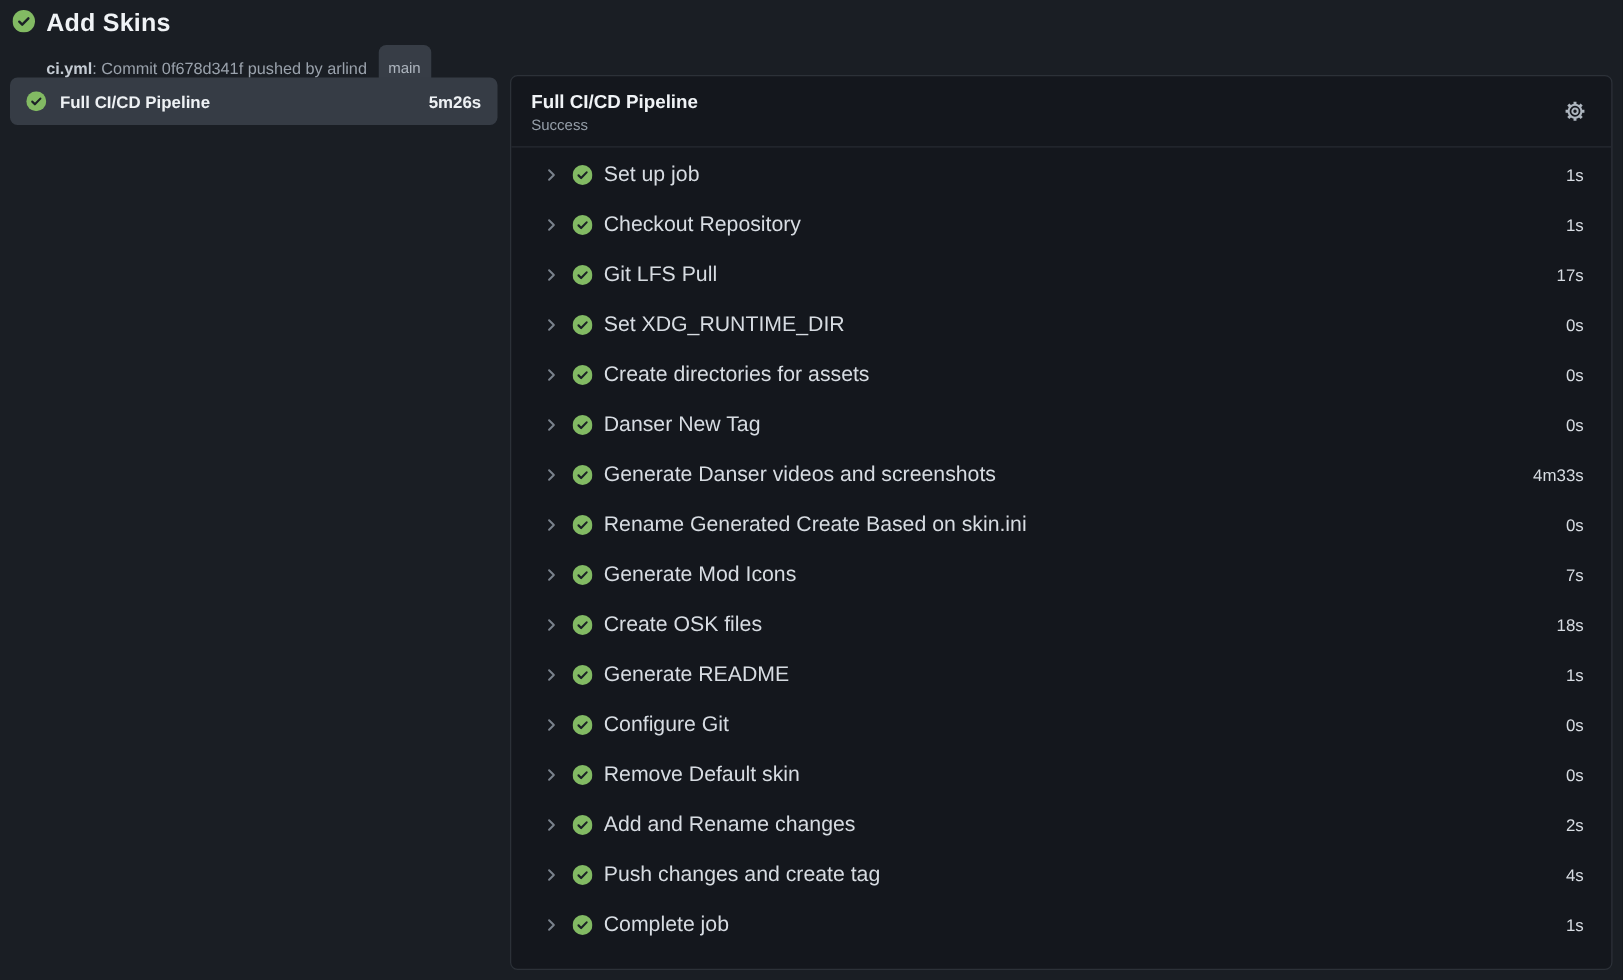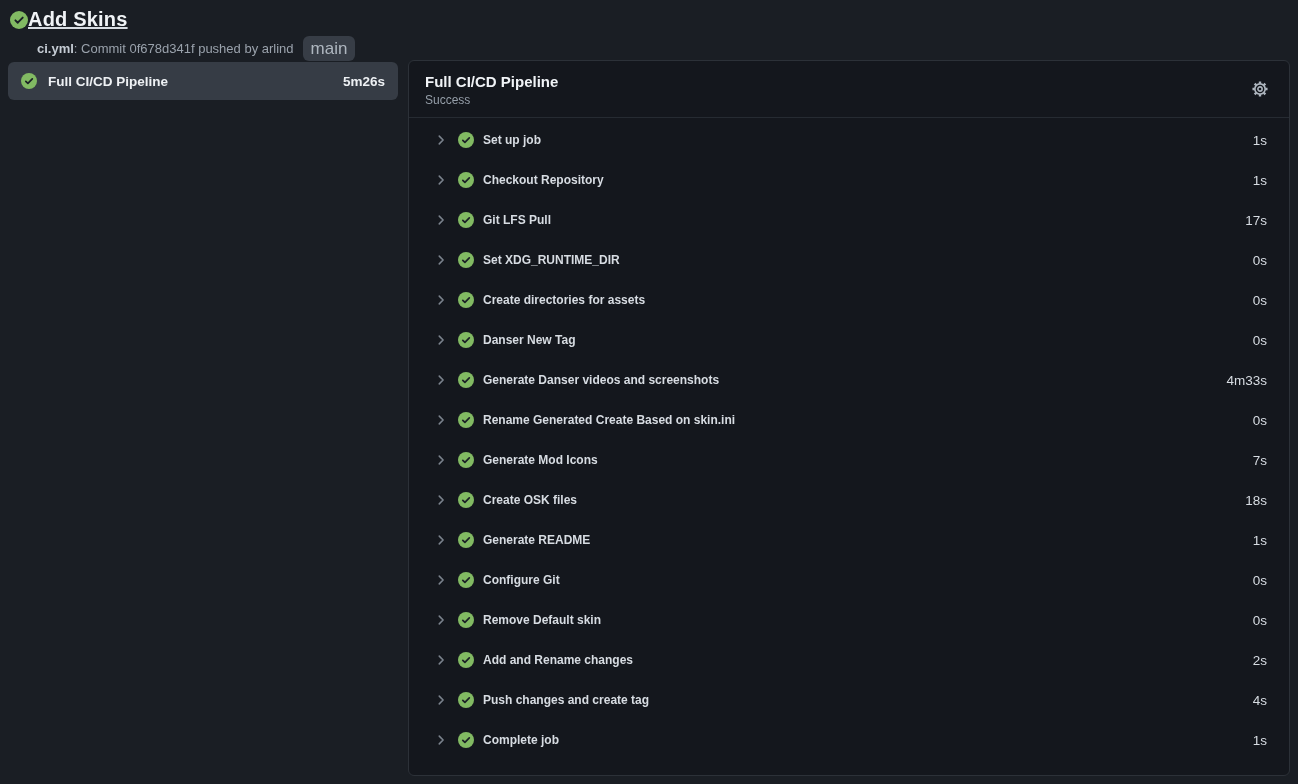--- a/index.html
+++ b/index.html
@@ -19,28 +19,28 @@
   *{box-sizing:border-box;margin:0;padding:0;}
   html,body{width:1298px;height:784px;overflow:hidden;}
   body{
     background:var(--page-bg);
     font-family:"Liberation Sans","DejaVu Sans",sans-serif;
     color:var(--text-main);
     position:relative;
   }
   
   .run-header{position:absolute;left:10px;top:8px;}
-  .run-title-line{display:flex;align-items:center;gap:0;text-decoration:underline;}
+  .run-title-line{display:flex;gap:9px;}
   .run-title-line .status-ico{width:18px;height:18px;flex:0 0 auto;}
   .run-title{font-size:20px;font-weight:600;color:var(--text-bright);letter-spacing:.2px;}
   .run-sub-line{margin:5px 0 0 27px;display:flex;align-items:center;font-size:13px;color:var(--text-subtle);}
   .run-sub-line .wf-file{font-weight:700;color:#c5ccd4;}
   .branch-badge{
     margin-left:9px;background:#373d46;color:#aeb6bf;
-    font-size:17px;line-height:1;padding:4px 8px;border-radius:6px;
+    font-size:12px;line-height:1;padding:12px 8px;border-radius:6px;
   }
   
   .job-card{
     position:absolute;left:8px;top:62px;width:390px;height:38px;
     background:var(--card-bg);border-radius:6px;
     display:flex;align-items:center;padding:0 13px;cursor:pointer;
   }
   .job-card .status-ico{width:16px;height:16px;flex:0 0 auto;}
   .job-card .job-name{margin-left:11px;font-size:13.5px;font-weight:700;color:#eef1f4;}
   .job-card .job-duration{margin-left:auto;font-size:13.5px;font-weight:700;color:#eef1f4;}
@@ -62,21 +62,21 @@
     display:flex;align-items:center;justify-content:center;cursor:pointer;border-radius:4px;
   }
   .gear-btn svg{width:18px;height:18px;}
   .steps-list{flex:1 1 auto;padding-top:2px;}
   .step-row{
     height:40px;display:flex;align-items:center;
     padding:0 22px 0 25px;cursor:pointer;
   }
   .chev-ico{width:14px;height:14px;flex:0 0 auto;}
   .step-row .status-ico{width:16px;height:16px;flex:0 0 auto;margin-left:10px;}
-  .step-name{margin-left:9px;font-size:12px;color:var(--text-main);font-weight:bold;}
+  .step-name{margin-left:9px;font-size:17px;color:var(--text-main);}
   .step-duration{margin-left:auto;font-size:13.5px;color:var(--text-main);}
 </style>
 </head>
 <body>
 
 <div class="run-header">
   <div class="run-title-line">
     <span class="status-ico">
       <svg viewBox="0 0 16 16" width="18" height="18">
           <circle cx="8" cy="8" r="8" fill="var(--green)"></circle>

